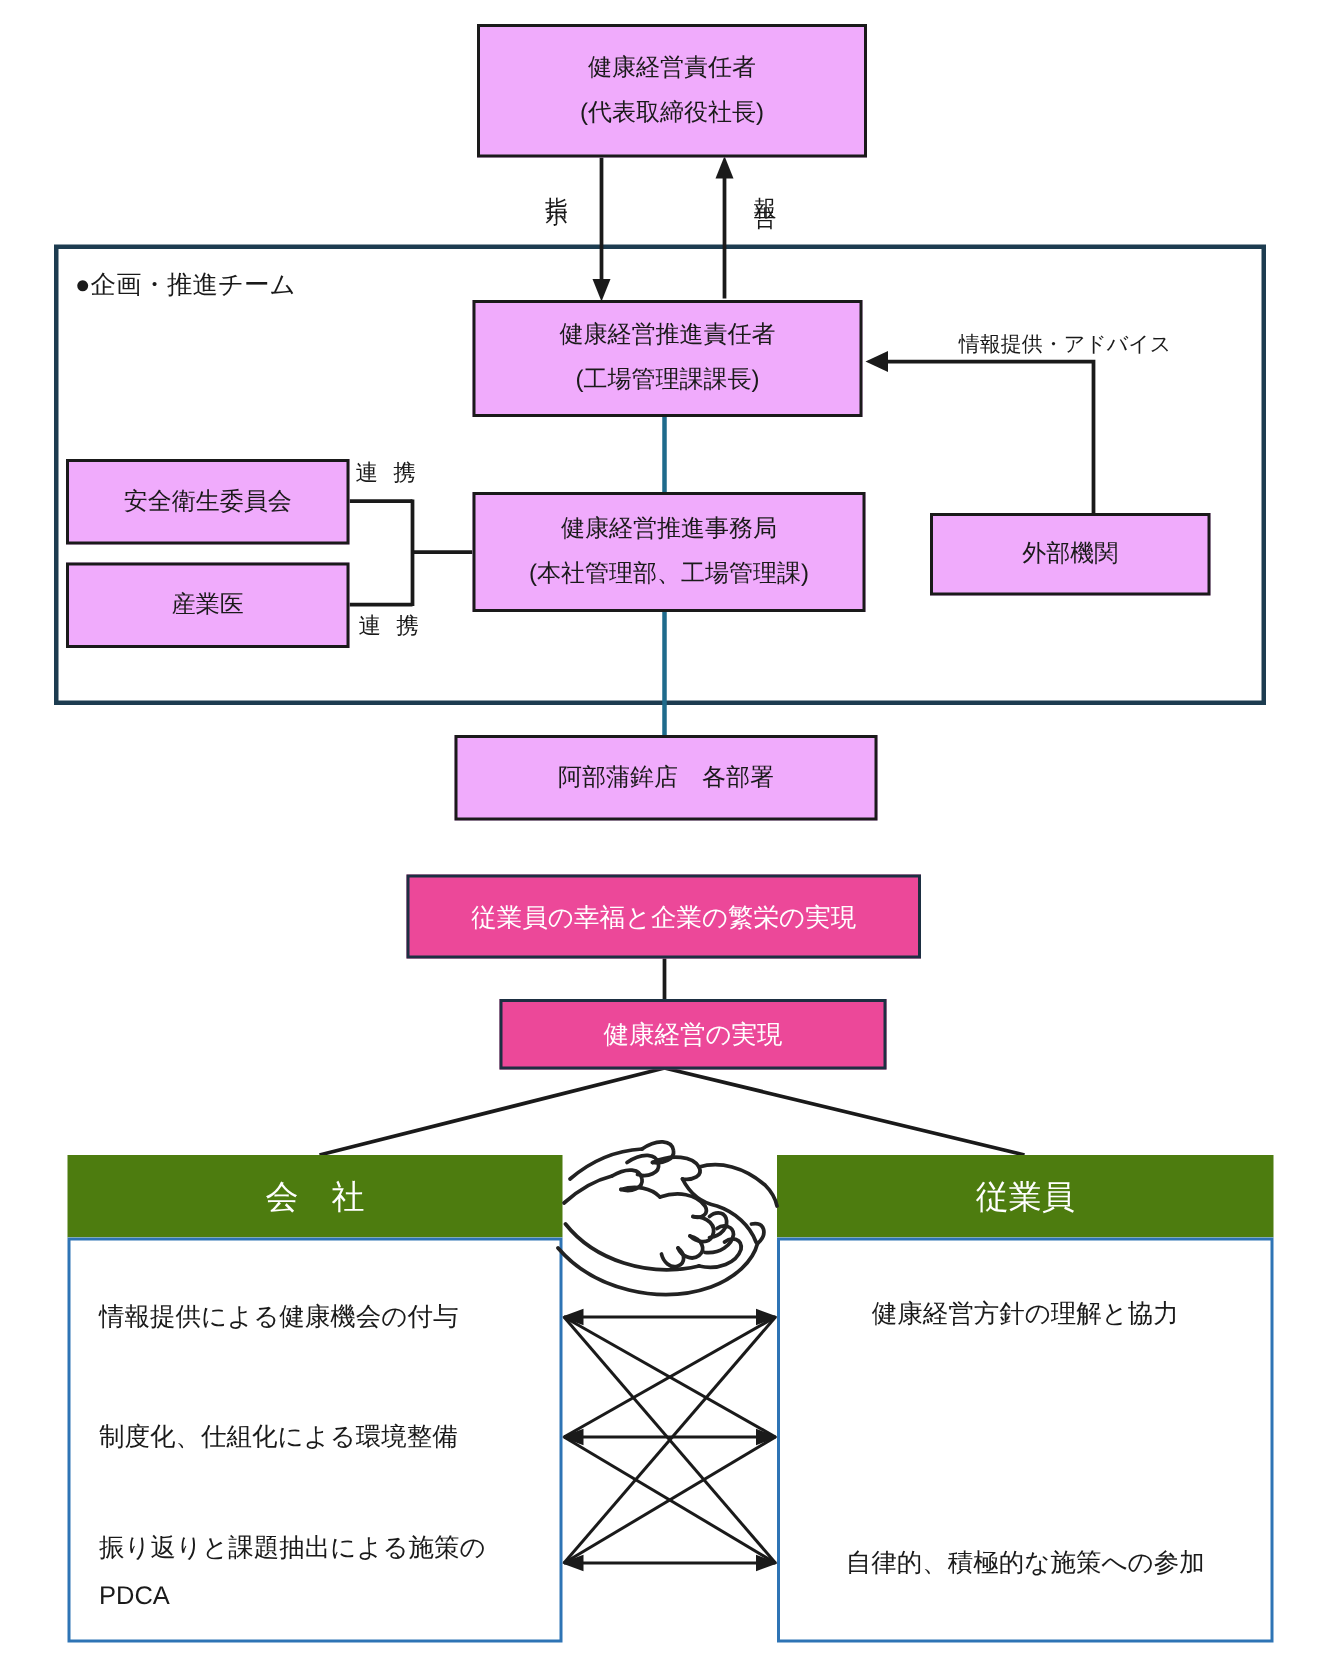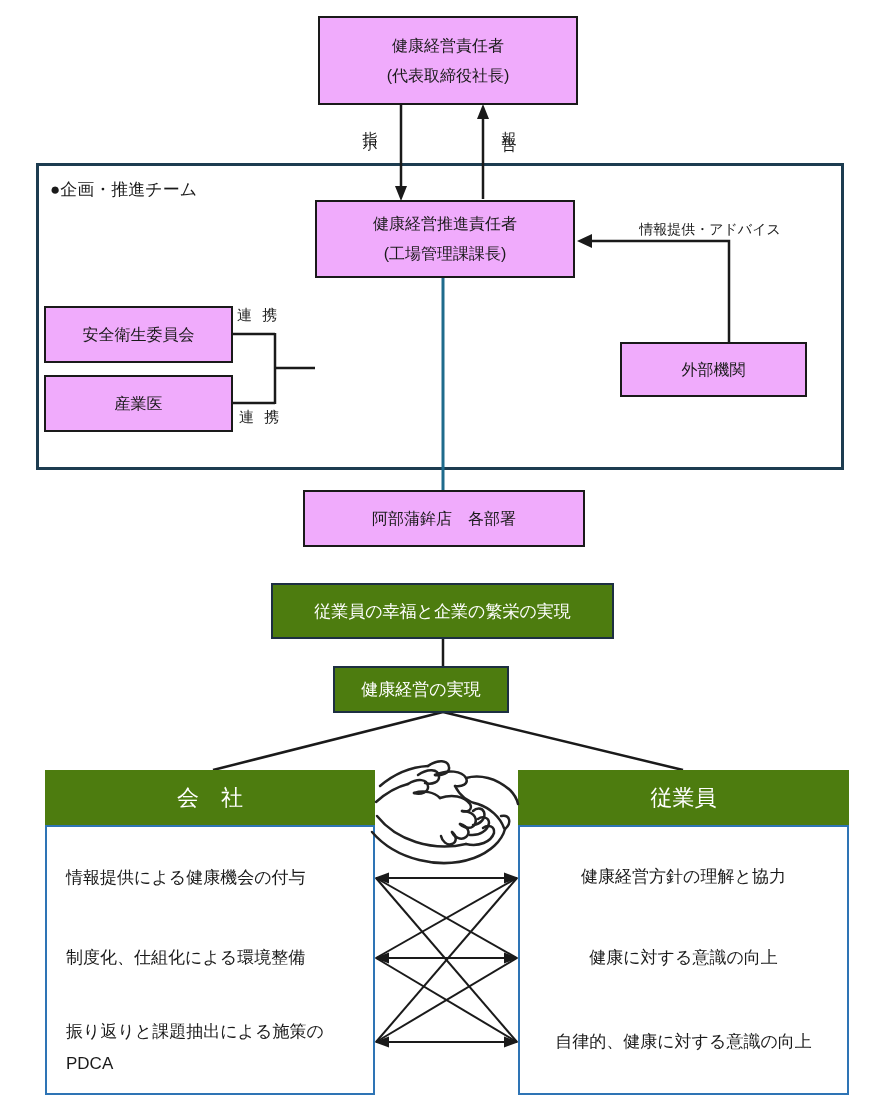--- a/index.html
+++ b/index.html
@@ -4,21 +4,21 @@
 <style>
   * { margin:0; padding:0; box-sizing:border-box; }
   body { background:#fff; font-family:"Liberation Sans","DejaVu Sans",sans-serif; color:#1a1a1a; }
   .canvas { position:relative; width:880px; height:1111px; background:#ffffff; overflow:hidden; }
   svg.lines { position:absolute; left:0; top:0; z-index:1; }
   .node { position:absolute; background:#f0abfc; border:2px solid #1a1a1a; display:flex; flex-direction:column; align-items:center; justify-content:center; text-align:center; font-size:16px; line-height:30px; z-index:2; }
   .label { position:absolute; z-index:2; font-size:15px; }
   .vlabel { position:absolute; z-index:2; font-size:15px; writing-mode:vertical-rl; text-orientation:upright; letter-spacing:6px; }
   .team-frame { position:absolute; left:36px; top:163px; width:808px; height:307px; border:3px solid #1d3c50; z-index:0; background:transparent; }
   .team-label { position:absolute; left:50px; top:178px; font-size:17px; z-index:2; }
-  .goal { position:absolute; background:#4d7c0f; color:#fff; border:2px solid #1d2f42; display:flex; align-items:center; justify-content:center; font-size:17px; z-index:2; }
+  .goal { position:absolute; background:#ec4899; color:#fff; border:2px solid #1d2f42; display:flex; align-items:center; justify-content:center; font-size:17px; z-index:2; }
   .panel-header { position:absolute; background:#4d7c0f; color:#fff; display:flex; align-items:center; justify-content:center; font-size:22px; z-index:2; }
   .panel-body { position:absolute; background:#fff; border:2px solid #2e74b5; z-index:2; }
   .panel-item { position:absolute; z-index:2; font-size:17px; line-height:24px; }
   .handshake { position:absolute; left:376px; top:756px; z-index:3; overflow:visible; }
 </style>
 </head>
 <body>
 
 <div class="canvas">
 
@@ -96,51 +96,54 @@
 
   <div class="node" style="left:44px; top:306px; width:189px; height:57px;">
     <div>安全衛生委員会</div>
   </div>
   <div class="node" style="left:44px; top:375px; width:189px; height:57px;">
     <div>産業医</div>
   </div>
   <div class="label" style="left:237px; top:306px; letter-spacing:3px;">連 携</div>
   <div class="label" style="left:239px; top:408px; letter-spacing:3px;">連 携</div>
 
+  <div class="node" style="left:315px; top:328px; width:262px; height:80px;">
+    <div>健康経営推進事務局</div>
+    <div>(本社管理部、工場管理課)</div>
+  </div>
 
   <div class="node" style="left:620px; top:342px; width:187px; height:55px;">
     <div>外部機関</div>
   </div>
 
   <div class="node" style="left:303px; top:490px; width:282px; height:57px;">
     <div>阿部蒲鉾店　各部署</div>
   </div>
 
   <div class="goal" style="left:271px; top:583px; width:343px; height:56px;">
     <div>従業員の幸福と企業の繁栄の実現</div>
   </div>
-  <div class="goal" style="left:333px; top:666px; width:176px; height:47px;">
+  <div class="goal" style="left:333px; top:666px; width:258px; height:47px;">
     <div>健康経営の実現</div>
   </div>
 
   <div class="panel-header" style="left:45px; top:770px; width:330px; height:55px;">
     <div>会　社</div>
   </div>
   <div class="panel-body" style="left:45px; top:825px; width:330px; height:270px;"></div>
   <div class="panel-item" style="left:66px; top:866px; width:300px;">情報提供による健康機会の付与</div>
   <div class="panel-item" style="left:66px; top:946px; width:300px;">制度化、仕組化による環境整備</div>
   <div class="panel-item" style="left:66px; top:1016px; width:285px; line-height:32px;">振り返りと課題抽出による施策のPDCA</div>
 
   <div class="panel-header" style="left:518px; top:770px; width:331px; height:55px;">
     <div>従業員</div>
   </div>
   <div class="panel-body" style="left:518px; top:825px; width:331px; height:270px;"></div>
   <div class="panel-item" style="left:518px; top:866px; width:331px; text-align:center;font-family:Liberation Mono, monospace;">健康経営方針の理解と協力</div>
-  <div class="panel-item" style="left:518px; top:946px; width:331px; text-align:center;">健康に対する意識の向上</div>
-  <div class="panel-item" style="left:518px; top:1030px; width:331px; text-align:center;">自律的、健康に対する意識の向上</div>
+  <div class="panel-item" style="left:518px; top:1030px; width:331px; text-align:center;">自律的、積極的な施策への参加</div>
 
   <svg class="handshake" width="142" height="126" viewBox="0 0 142 126">
     <rect x="0" y="0" width="142" height="104" fill="#ffffff"></rect>
     <g fill="none" stroke="#222222" stroke-width="2.5" stroke-linecap="round">
 
       <path d="M1,60 C20,84 56,96 90,88"></path>
       <path d="M-4,76 C20,104 64,114 98,102 C114,96 126,85 129,73"></path>
 
       <path d="M129,73 C136,67 134,58 125,60"></path>
       <path d="M90,88 C103,91 115,86 118,77 C119,70 112,68 107,72"></path>

